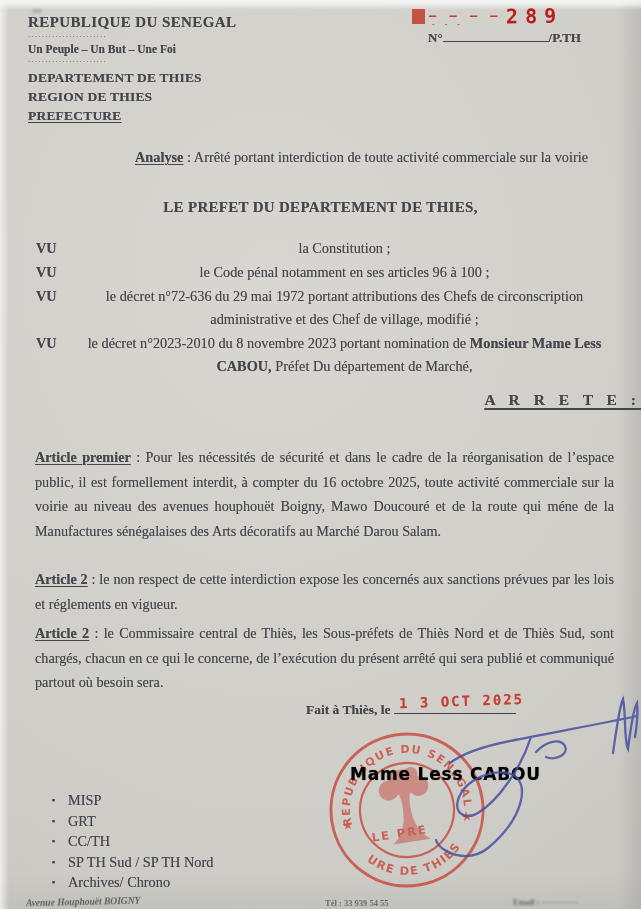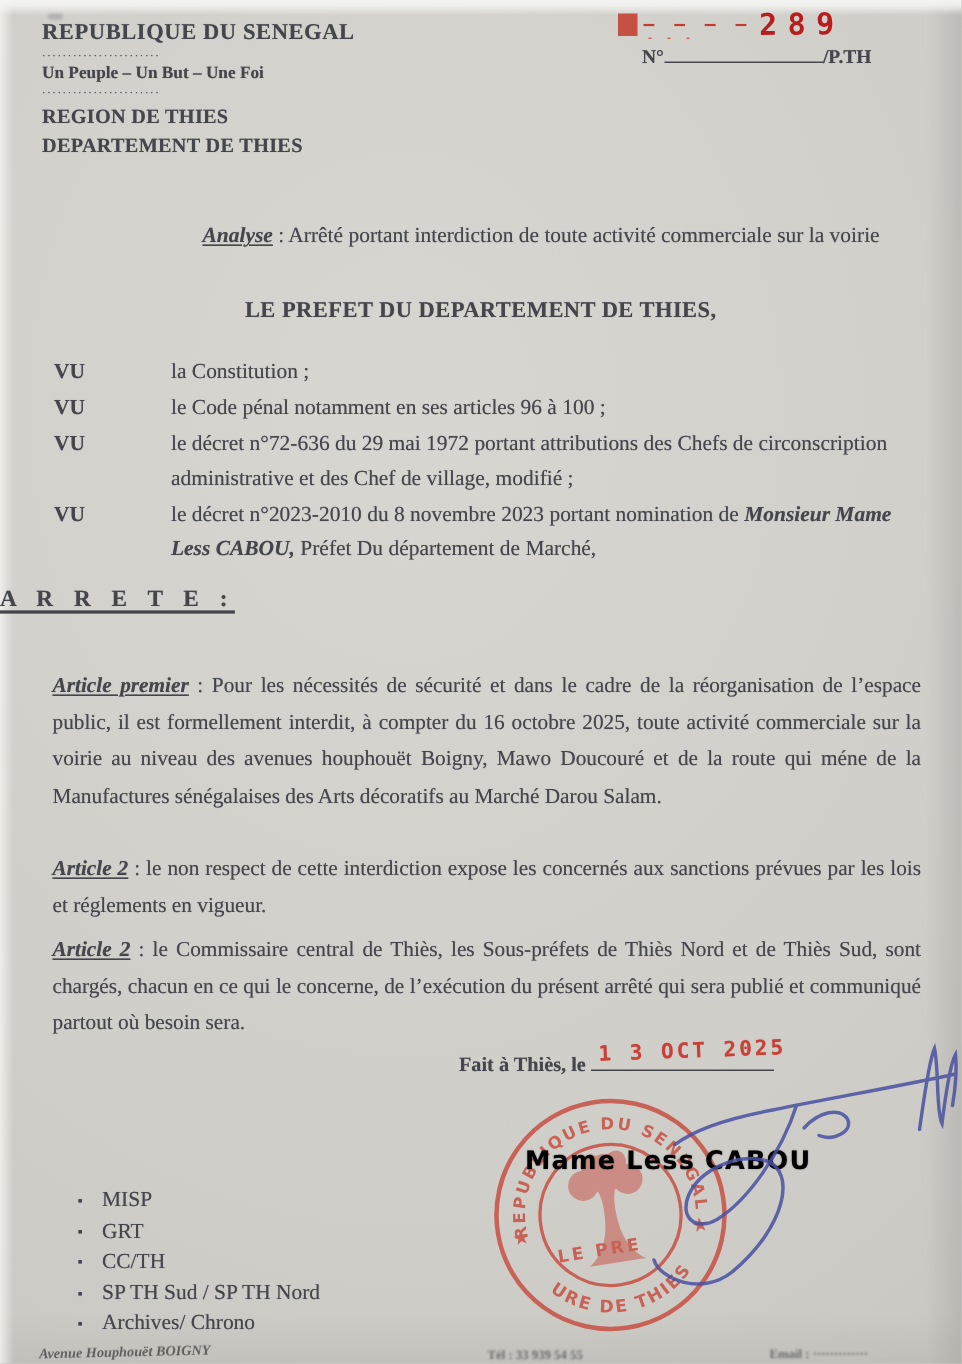--- a/index.html
+++ b/index.html
@@ -8,21 +8,21 @@
     background-color:#cccbc6;
     background-image:
       linear-gradient(180deg, rgba(246,246,244,.95) 0px, rgba(246,246,244,.8) 4px, rgba(246,246,244,0) 10px),
       linear-gradient(90deg, rgba(240,240,237,.9) 0px, rgba(240,240,237,0) 9px),
       linear-gradient(270deg, rgba(148,147,143,.32) 0px, rgba(148,147,143,0) 24px),
       linear-gradient(0deg, rgba(158,157,152,.22) 0px, rgba(158,157,152,0) 34px),
       radial-gradient(130% 110% at 42% 30%, #d7d6d1 0%, #cfcec9 52%, #c3c2bd 100%);
   }
   .abs{position:absolute;}
   .ink{color:#45454c;text-shadow:0 0 .5px rgba(70,70,80,.55);}
-  .b{font-weight:bold;font-style:italic;}
+  .b{font-weight:bold;}
   .u{text-decoration:underline;text-decoration-thickness:1.3px;text-underline-offset:2px;}
 
   
   .letterhead{left:28px;top:14px;width:260px;line-height:1.15;}
   .smudge{position:absolute;left:4px;top:-5px;width:10px;height:4px;background:#8b8b90;opacity:.45;filter:blur(1px);border-radius:2px;}
   .country{font-size:15px;font-weight:bold;letter-spacing:.4px;}
   .dotrow{font-size:7px;letter-spacing:1.1px;color:#55555c;line-height:9px;margin-top:2px;}
   .motto{font-size:11.5px;font-weight:bold;margin-top:1px;}
   .adm{font-size:13.5px;font-weight:bold;margin-top:3px;letter-spacing:.2px;}
 
@@ -36,25 +36,25 @@
   .numline{margin-top:3px;padding-left:16px;font-size:13px;font-weight:bold;white-space:nowrap;}
   .numfill{display:inline-block;width:106px;border-bottom:1.4px solid #47474e;height:11px;}
 
   
   .subject{left:135px;top:146px;width:474px;font-size:14.3px;line-height:22px;}
 
   .issuer{left:0;top:199px;width:641px;text-align:center;font-size:15px;font-weight:bold;letter-spacing:.3px;}
 
   
   .visas{left:36px;top:237px;width:578px;}
-  .visa{display:flex;margin-bottom:1px;gap:39px;}
+  .visa{display:flex;margin-bottom:1px;}
   .visa-label{width:39px;font-weight:bold;font-size:14.3px;line-height:23px;flex:none;}
-  .visa-text{flex:1;font-size:14.3px;line-height:23px;}
-
-  .heading{left:0;top:391px;width:641px;text-align:left;font-size:15.5px;font-weight:bold;letter-spacing:5px;}
+  .visa-text{flex:1;font-size:14.3px;line-height:23px;text-align:center;}
+
+  .heading{left:0;top:391px;width:641px;text-align:right;font-size:15.5px;font-weight:bold;letter-spacing:5px;}
   .heading span{text-decoration:underline;text-decoration-thickness:1.5px;text-underline-offset:3px;}
 
   .article{left:35px;width:579px;font-size:14.2px;line-height:24.5px;text-align:justify;}
   .art1{top:445px;} .art2{top:567px;} .art3{top:621px;}
 
   
   .faitline{left:306px;top:702px;font-size:13.5px;font-weight:bold;white-space:nowrap;}
   .datefill{display:inline-block;width:122px;border-bottom:1.4px solid #43434a;height:11px;}
   .datestamp{left:399px;top:693px;color:#c8352b;font-family:"DejaVu Sans Mono",monospace;
     font-weight:bold;font-size:14px;letter-spacing:2px;transform:rotate(-2deg);opacity:.92;
@@ -79,22 +79,23 @@
 </style>
 </head>
 <body>
 
 <div class="abs letterhead ink">
   <div class="smudge"></div>
   <div class="country">REPUBLIQUE DU SENEGAL</div>
   <div class="dotrow">·······················</div>
   <div class="motto">Un Peuple – Un But – Une Foi</div>
   <div class="dotrow">·······················</div>
+  <div class="adm">DEPARTEMENT DE THIES</div>
   <div class="adm">REGION DE THIES</div>
-  <div class="adm">DEPARTEMENT DE THIES</div>
+  <div class="adm u">PREFECTURE</div>
 </div>
 
 <div class="abs ref">
   <div class="refrow">
     <span class="refblock"></span>
     <span class="refdash">– – – –</span>
     <span class="refnum">289</span>
     <span class="refsub">- - -</span>
   </div>
   <div class="numline ink">

